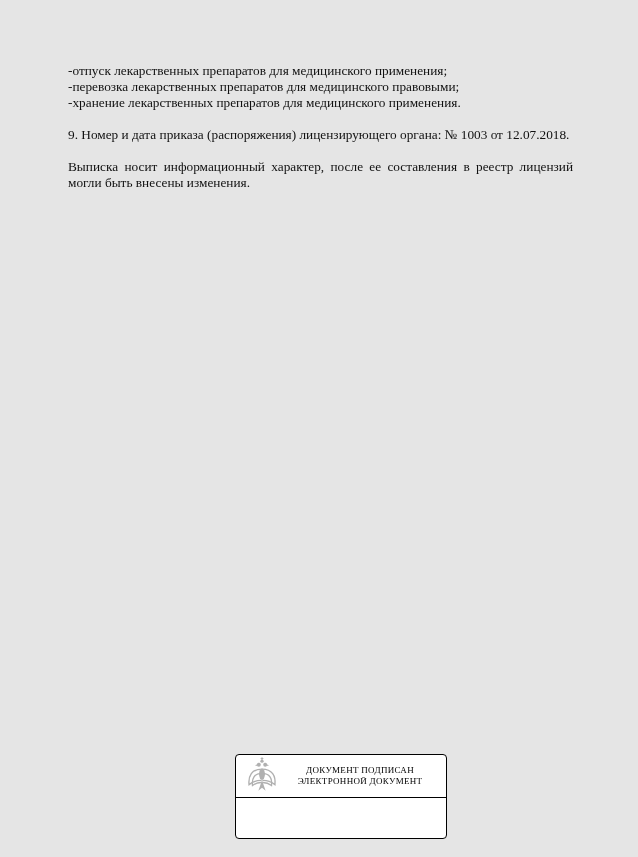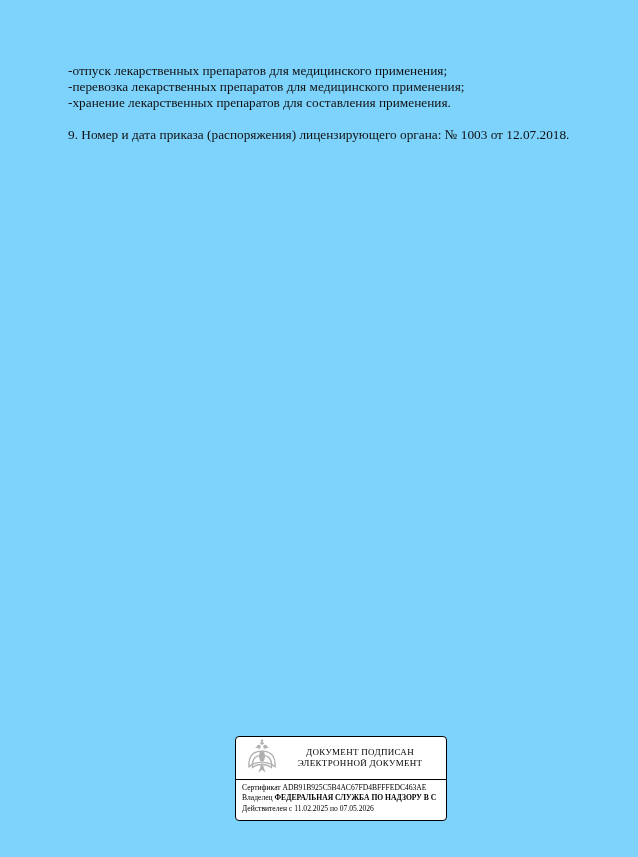--- a/index.html
+++ b/index.html
@@ -1,28 +1,28 @@
 <!DOCTYPE html>
 <html><head>
 <meta charset="utf-8">
 <style>
   * { margin:0; padding:0; box-sizing:border-box; }
   html,body { background:#ffffff; }
   body { width:638px; height:857px; font-family:"Liberation Serif","DejaVu Serif",serif; color:#111; }
-  .page { position:relative; width:638px; height:857px; background:#7dd3fc; overflow:hidden; }
+  .page { position:relative; width:638px; height:857px; background:#e5e5e5; overflow:hidden; }
 
   .doc-text {
     position:absolute; left:68px; top:47px; width:511px;
     font-size:13.3px; line-height:16px;
   }
   .doc-text p { margin:0 6px 16px 0; }
   .doc-text p.justified { text-align:justify; }
 
   .stamp {
-    position:absolute; left:235px; top:736px; width:212px; height:85px;
+    position:absolute; left:235px; top:754px; width:212px; height:85px;
     border:1.5px solid #000; border-radius:4px; background:#fff;
     overflow:hidden;
   }
   .stamp-top {
     display:flex; align-items:center; height:43px;
     border-bottom:1px solid #000; padding:2px 4px 2px 8px;
   }
   .emblem { width:36px; height:38px; flex:0 0 auto; }
   .stamp-title {
     flex:1; text-align:center; font-size:9px; line-height:11px;
@@ -36,24 +36,25 @@
 </style>
 </head>
 <body>
 
 <div class="page">
 
   <div class="doc-text">
     <p class="activity-list">
       </p>
       <div>-отпуск лекарственных препаратов для медицинского применения;</div>
-      <div>-перевозка лекарственных препаратов для медицинского применения;</div>
-      <div>-хранение лекарственных препаратов для составления применения.</div>
+      <div>-перевозка лекарственных препаратов для медицинского правовыми;</div>
+      <div>-хранение лекарственных препаратов для медицинского применения.</div>
     <p></p>
     <p>9. Номер и дата приказа (распоряжения) лицензирующего органа: № 1003 от 12.07.2018.</p>
+    <p class="justified">Выписка носит информационный характер, после ее составления в реестр лицензий могли быть внесены изменения.</p>
   </div>
 
   <div class="stamp">
     <div class="stamp-top">
       <svg class="emblem" viewBox="0 0 40 44" aria-hidden="true">
         <g fill="none" stroke="#b0b0b0" stroke-width="1.6" stroke-linecap="round">
           <path d="M20 14 C8 14 4 22 5 32 C10 28 14 27 19 27"></path>
           <path d="M20 14 C32 14 36 22 35 32 C30 28 26 27 21 27"></path>
           <path d="M20 19 C11 19 8 25 9 33 C13 30 16 29.5 19 29.5"></path>
           <path d="M20 19 C29 19 32 25 31 33 C27 30 24 29.5 21 29.5"></path>
@@ -68,26 +69,15 @@
           <path d="M25.8 8.6 L28.2 9.6 L25.7 10.4 Z"></path>
           <ellipse cx="20" cy="20" rx="3.4" ry="6.5"></ellipse>
           <path d="M20 27 L15.8 39 L20 35.6 L24.2 39 Z"></path>
         </g>
       </svg>
       <div class="stamp-title">
         <div>ДОКУМЕНТ ПОДПИСАН</div>
         <div>ЭЛЕКТРОННОЙ ДОКУМЕНТ</div>
       </div>
     </div>
-    <div class="stamp-bottom">
-      <div>
-        <span>Сертификат</span>
-        <span>ADB91B925C5B4AC67FD4BFFFEDC463AE</span>
-      </div>
-      <div>
-        <span>Владелец</span>
-        <span class="owner-value">ФЕДЕРАЛЬНАЯ СЛУЖБА ПО НАДЗОРУ В С</span>
-      </div>
-      <div>Действителен с 11.02.2025 по 07.05.2026</div>
-    </div>
   </div>
 
 </div>
 
 </body></html>

